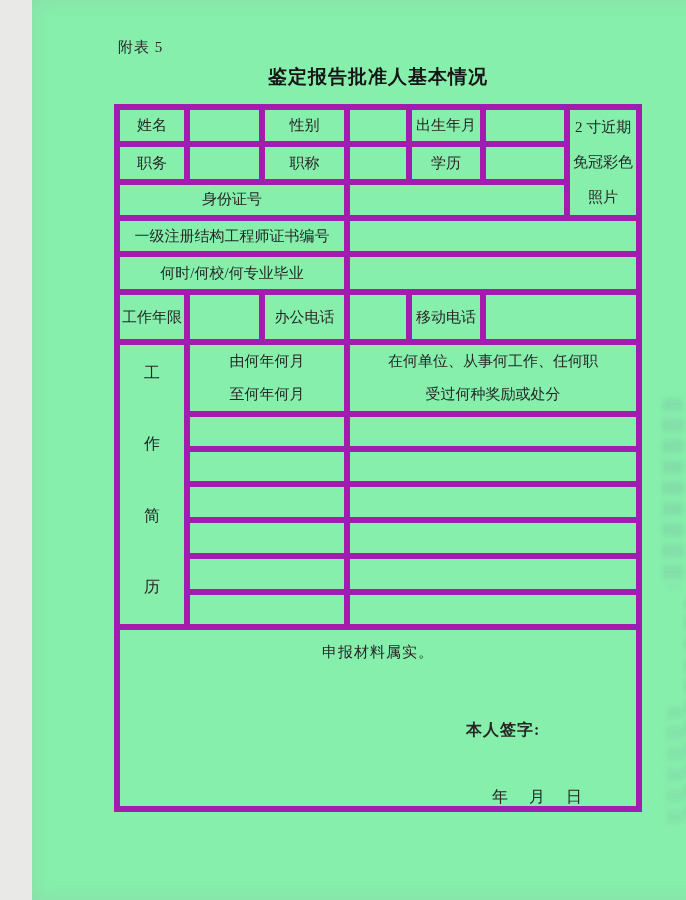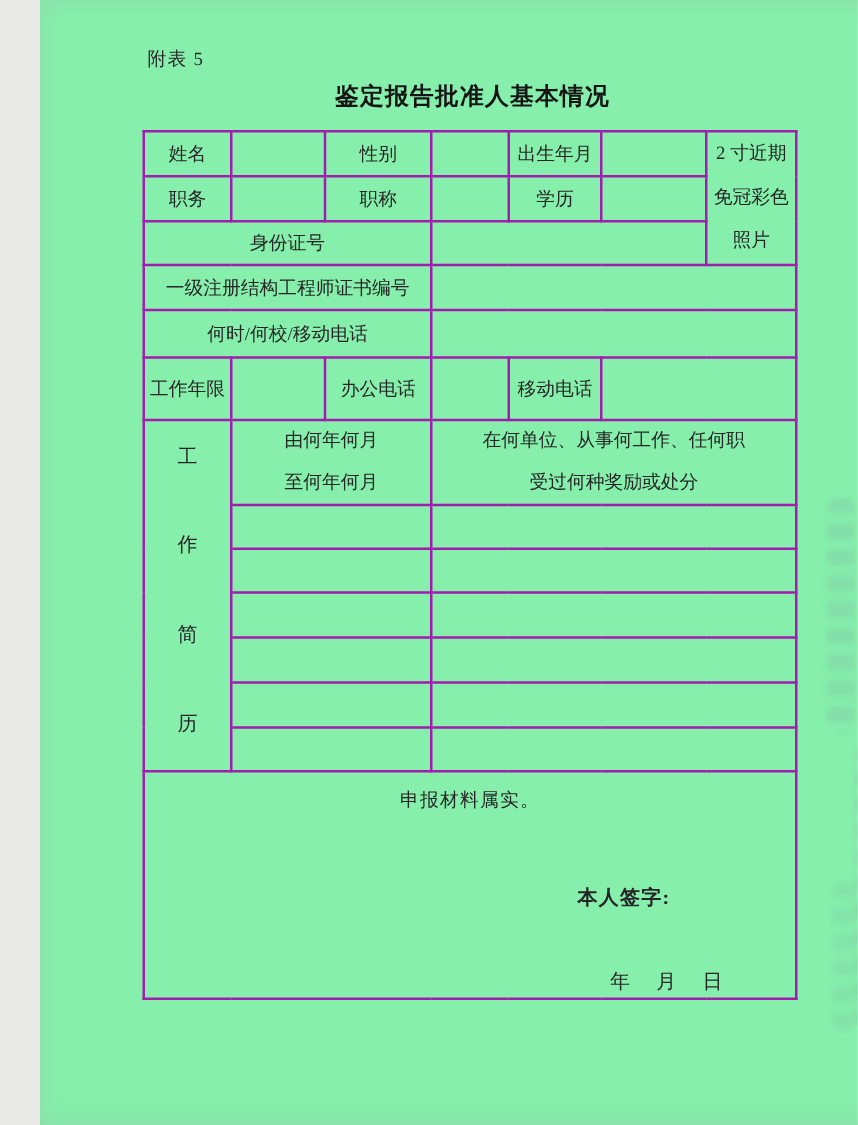--- a/index.html
+++ b/index.html
@@ -28,21 +28,21 @@
     color:#151515;
   }
   table.form {
     position:absolute; left:82px; top:104px;
     width:522px;
     border-collapse:collapse;
     table-layout:fixed;
     background:transparent;
   }
   table.form, table.form td {
-    border:2px solid #a21caf;
+    border:6px solid #a21caf;
   }
   table.form td {
     font-size:15px;
     color:#262626;
     text-align:center;
     vertical-align:middle;
     padding:0;
     overflow:hidden;
   }
   td.photo-cell { line-height:35px; font-size:15px; }
@@ -131,21 +131,21 @@
       </tr>
       <tr style="height:34px">
         <td colspan="3">身份证号</td>
         <td colspan="3"></td>
       </tr>
       <tr style="height:36px">
         <td colspan="3">一级注册结构工程师证书编号</td>
         <td colspan="4"></td>
       </tr>
       <tr style="height:38px">
-        <td colspan="3">何时/何校/移动电话</td>
+        <td colspan="3">何时/何校/何专业毕业</td>
         <td colspan="4"></td>
       </tr>
       <tr style="height:50px">
         <td>工作年限</td>
         <td></td>
         <td>办公电话</td>
         <td></td>
         <td>移动电话</td>
         <td colspan="2"></td>
       </tr>

